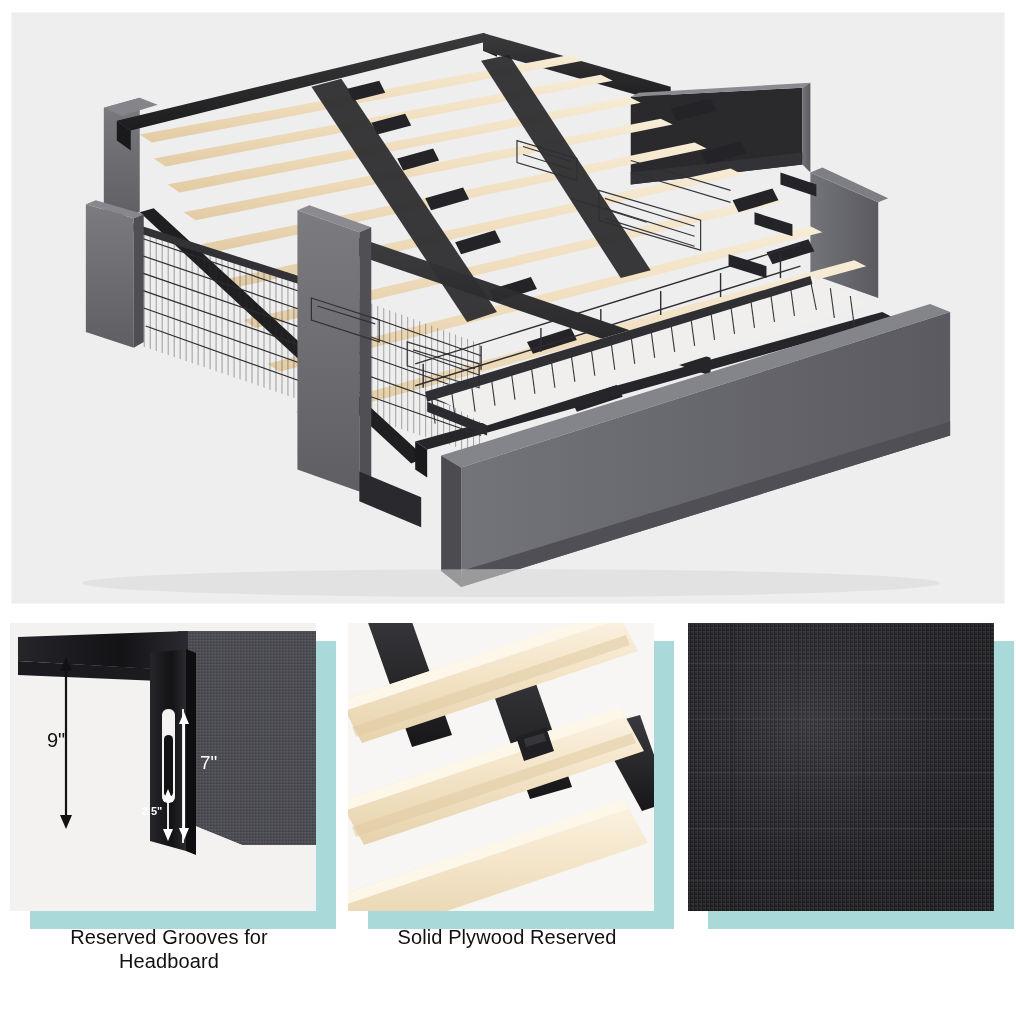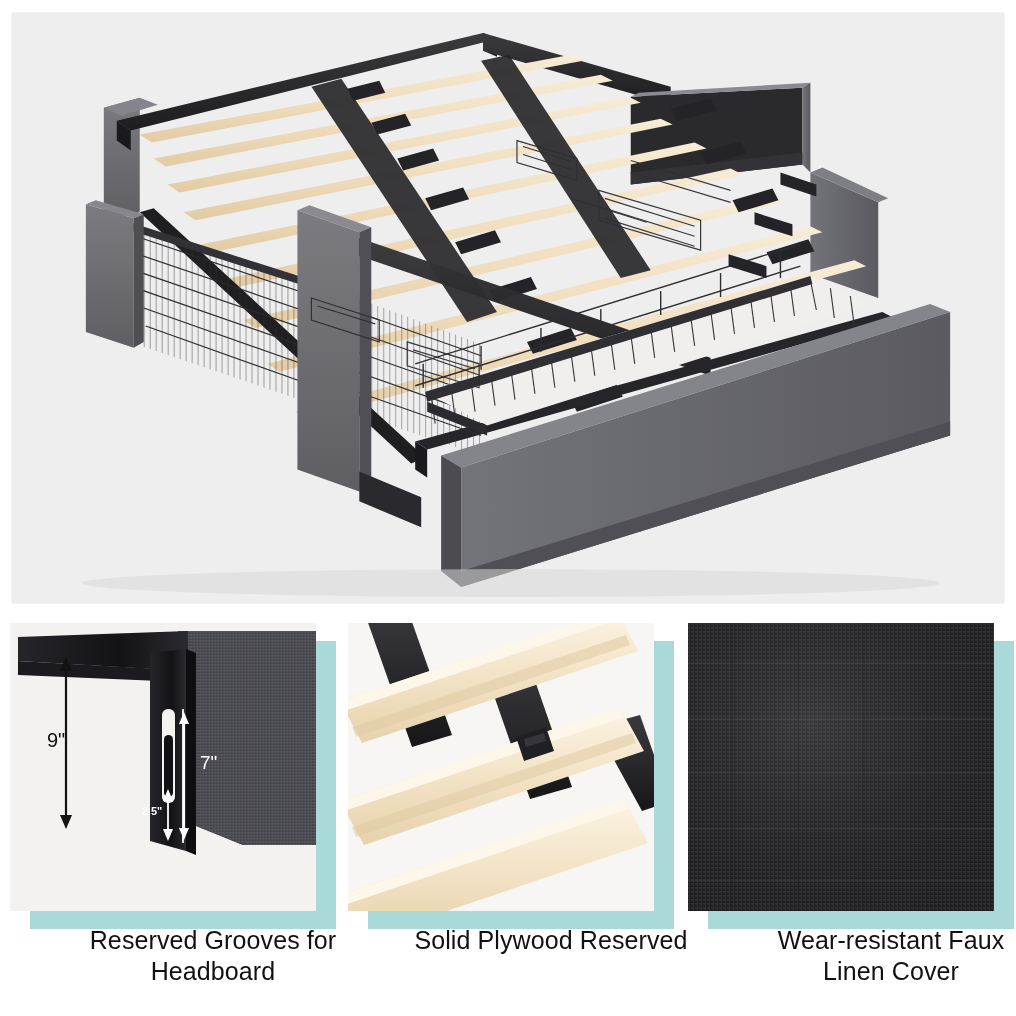--- a/index.html
+++ b/index.html
@@ -55,28 +55,27 @@
     width:306px;height:288px;
     background:#f3f2f0;
     overflow:hidden;
   }
   .photo svg{position:absolute;left:0;top:0;width:100%;height:100%;display:block;}
 
   .caption{
     position:absolute;
     left:0;top:313px;width:338px;
     text-align:center;
-    font-size:25px;
+    font-size:20px;
     line-height:1.22;
     color:#111111;
     font-family:"Liberation Sans", sans-serif;
     letter-spacing:.1px;
     padding:0 24px;
     box-sizing:border-box;
-    margin-left:44px;
   }
 </style>
 </head>
 <body>
 
 <div class="sheet">
 
   <div class="hero">
     <div class="hero-scene">
       <svg class="hero-svg" viewBox="0 0 994 592" preserveAspectRatio="none" aria-hidden="true">
@@ -403,20 +402,16 @@
             </defs>
             <rect x="0" y="0" width="306" height="288" fill="url(#weave3)"></rect>
             <rect x="0" y="0" width="306" height="288" fill="url(#sheen3)"></rect>
             <g opacity=".28">
               <path d="M0 40 H306 M0 96 H306 M0 150 H306 M0 206 H306 M0 258 H306" stroke="#6a6a72" stroke-width="1"></path>
               <path d="M44 0 V288 M110 0 V288 M176 0 V288 M240 0 V288" stroke="#191919" stroke-width="1"></path>
             </g>
           </svg>
         </div>
       </div>
-      <div class="caption">
-        <span>Wear-resistant Faux</span><br>
-        <span>Linen Cover</span>
-      </div>
     </div>
 
   </div>
 </div>
 
 </body></html>

